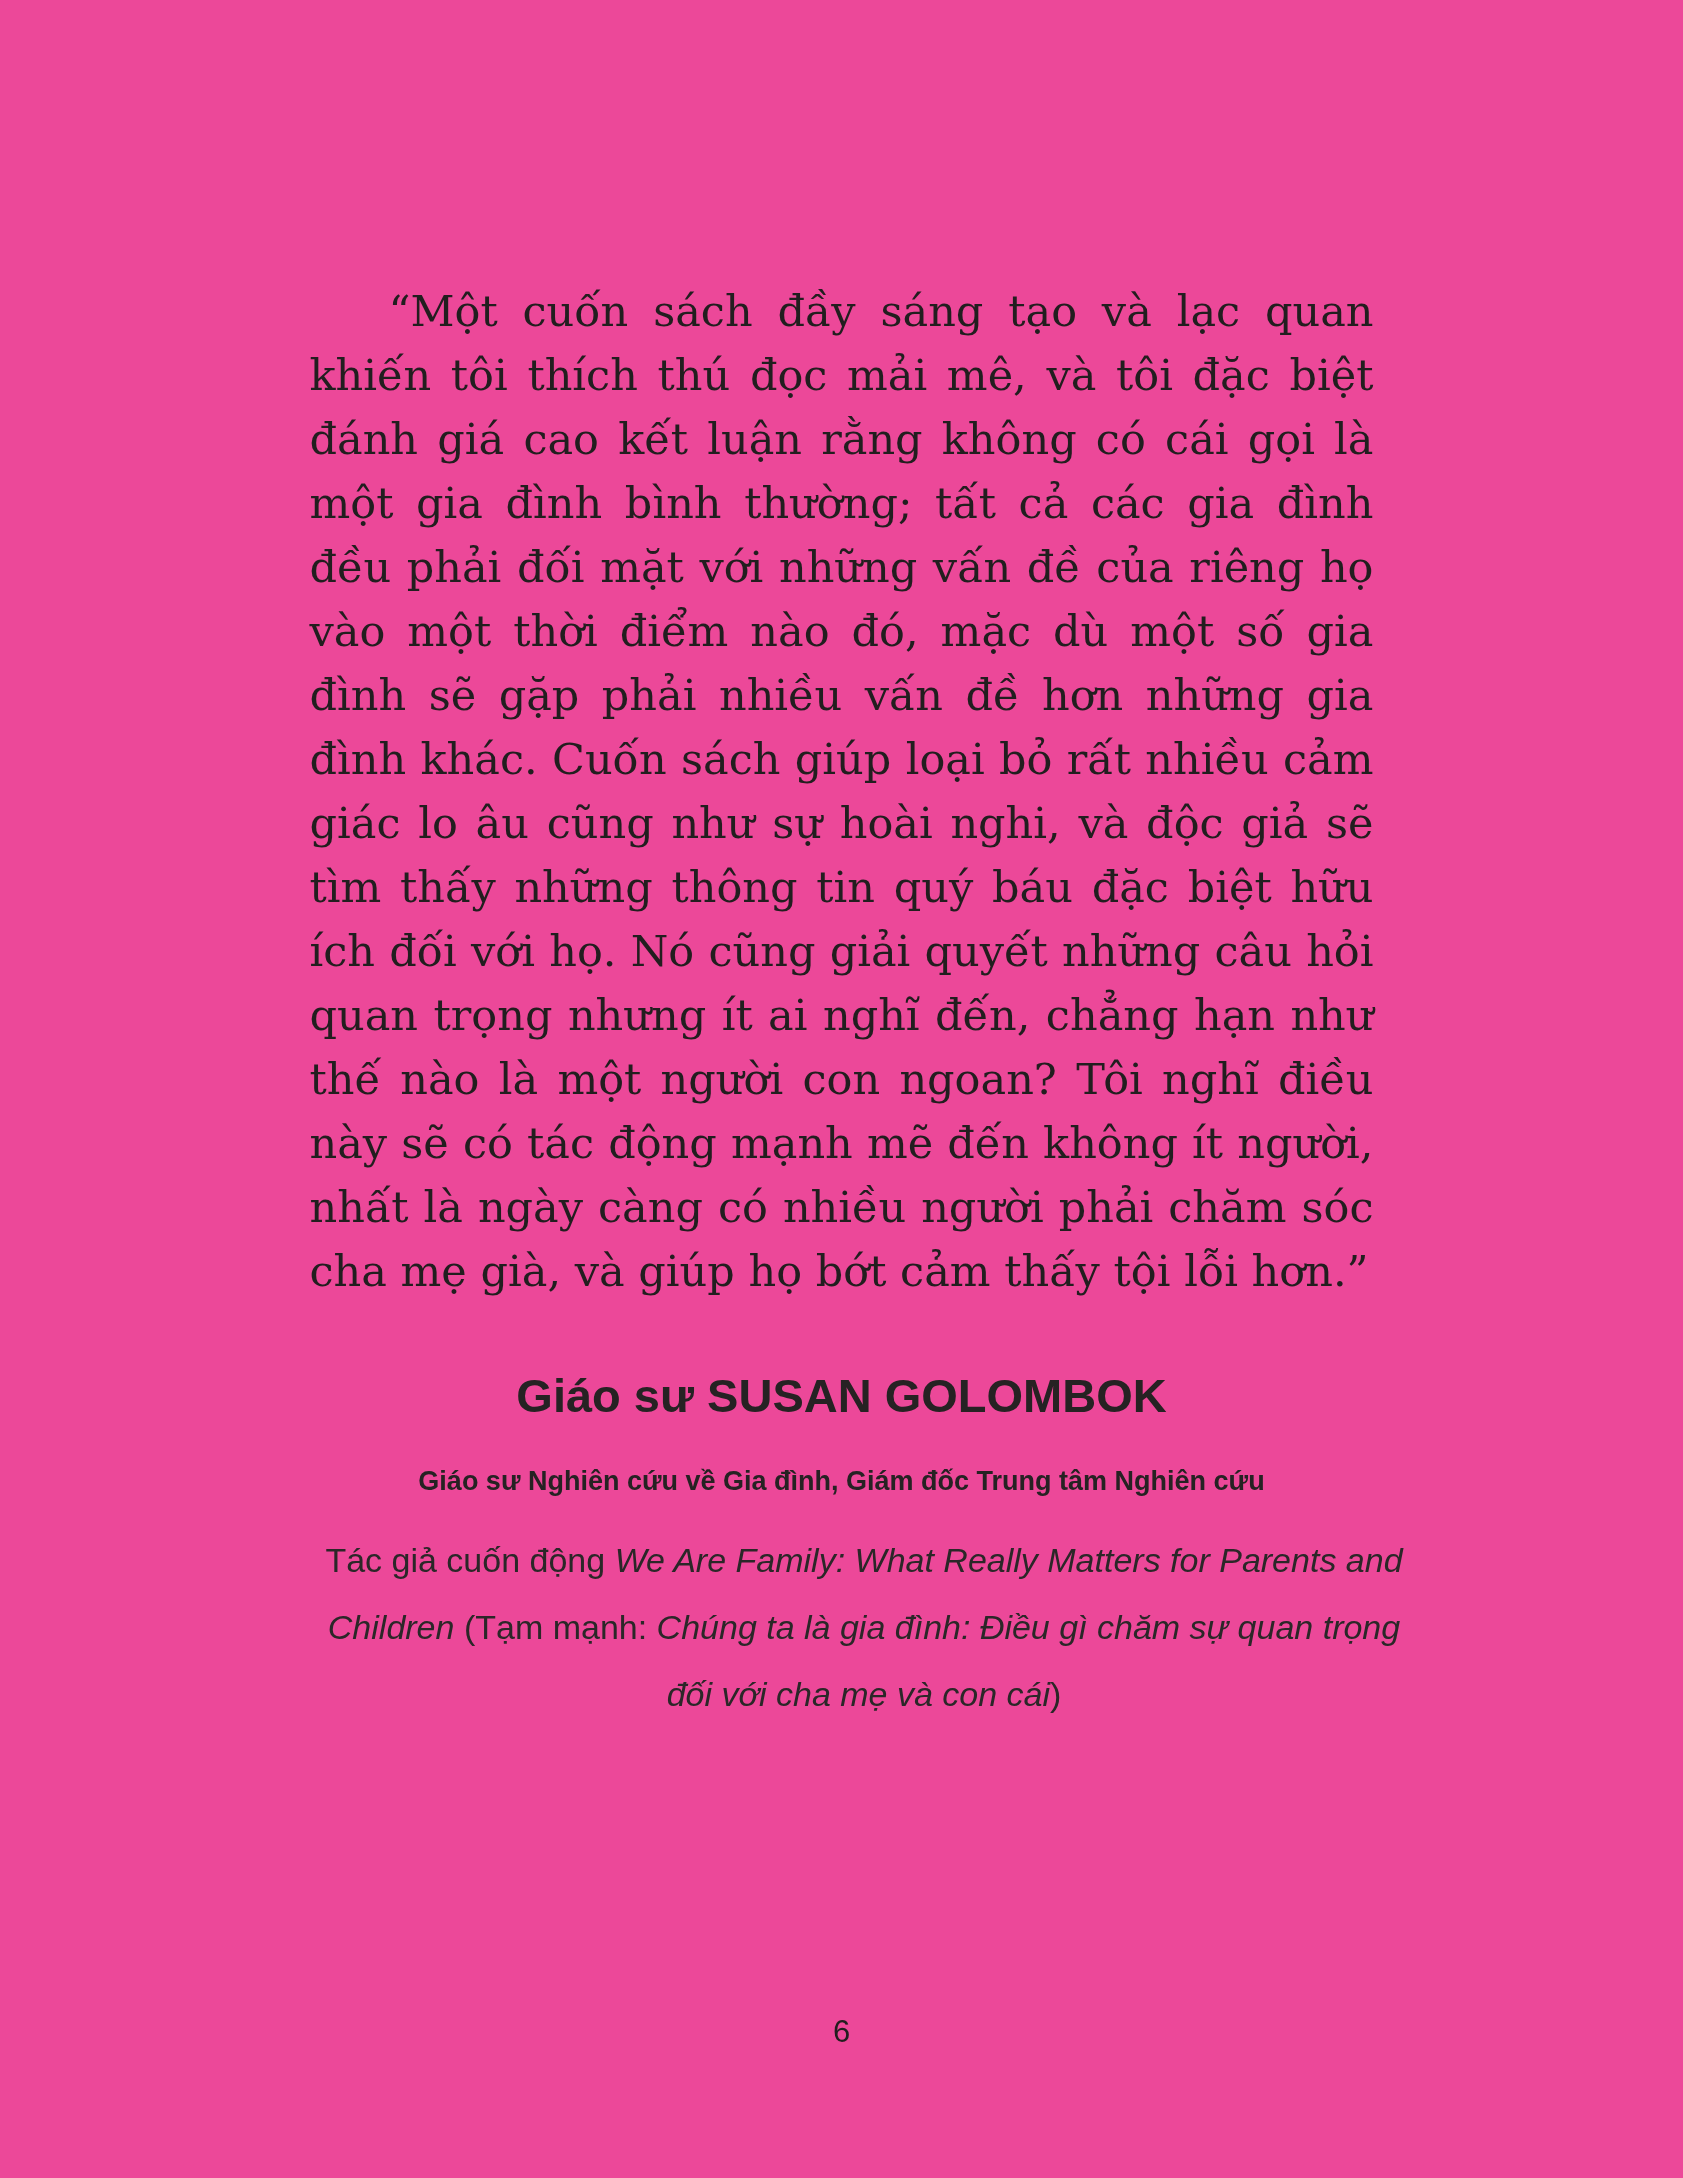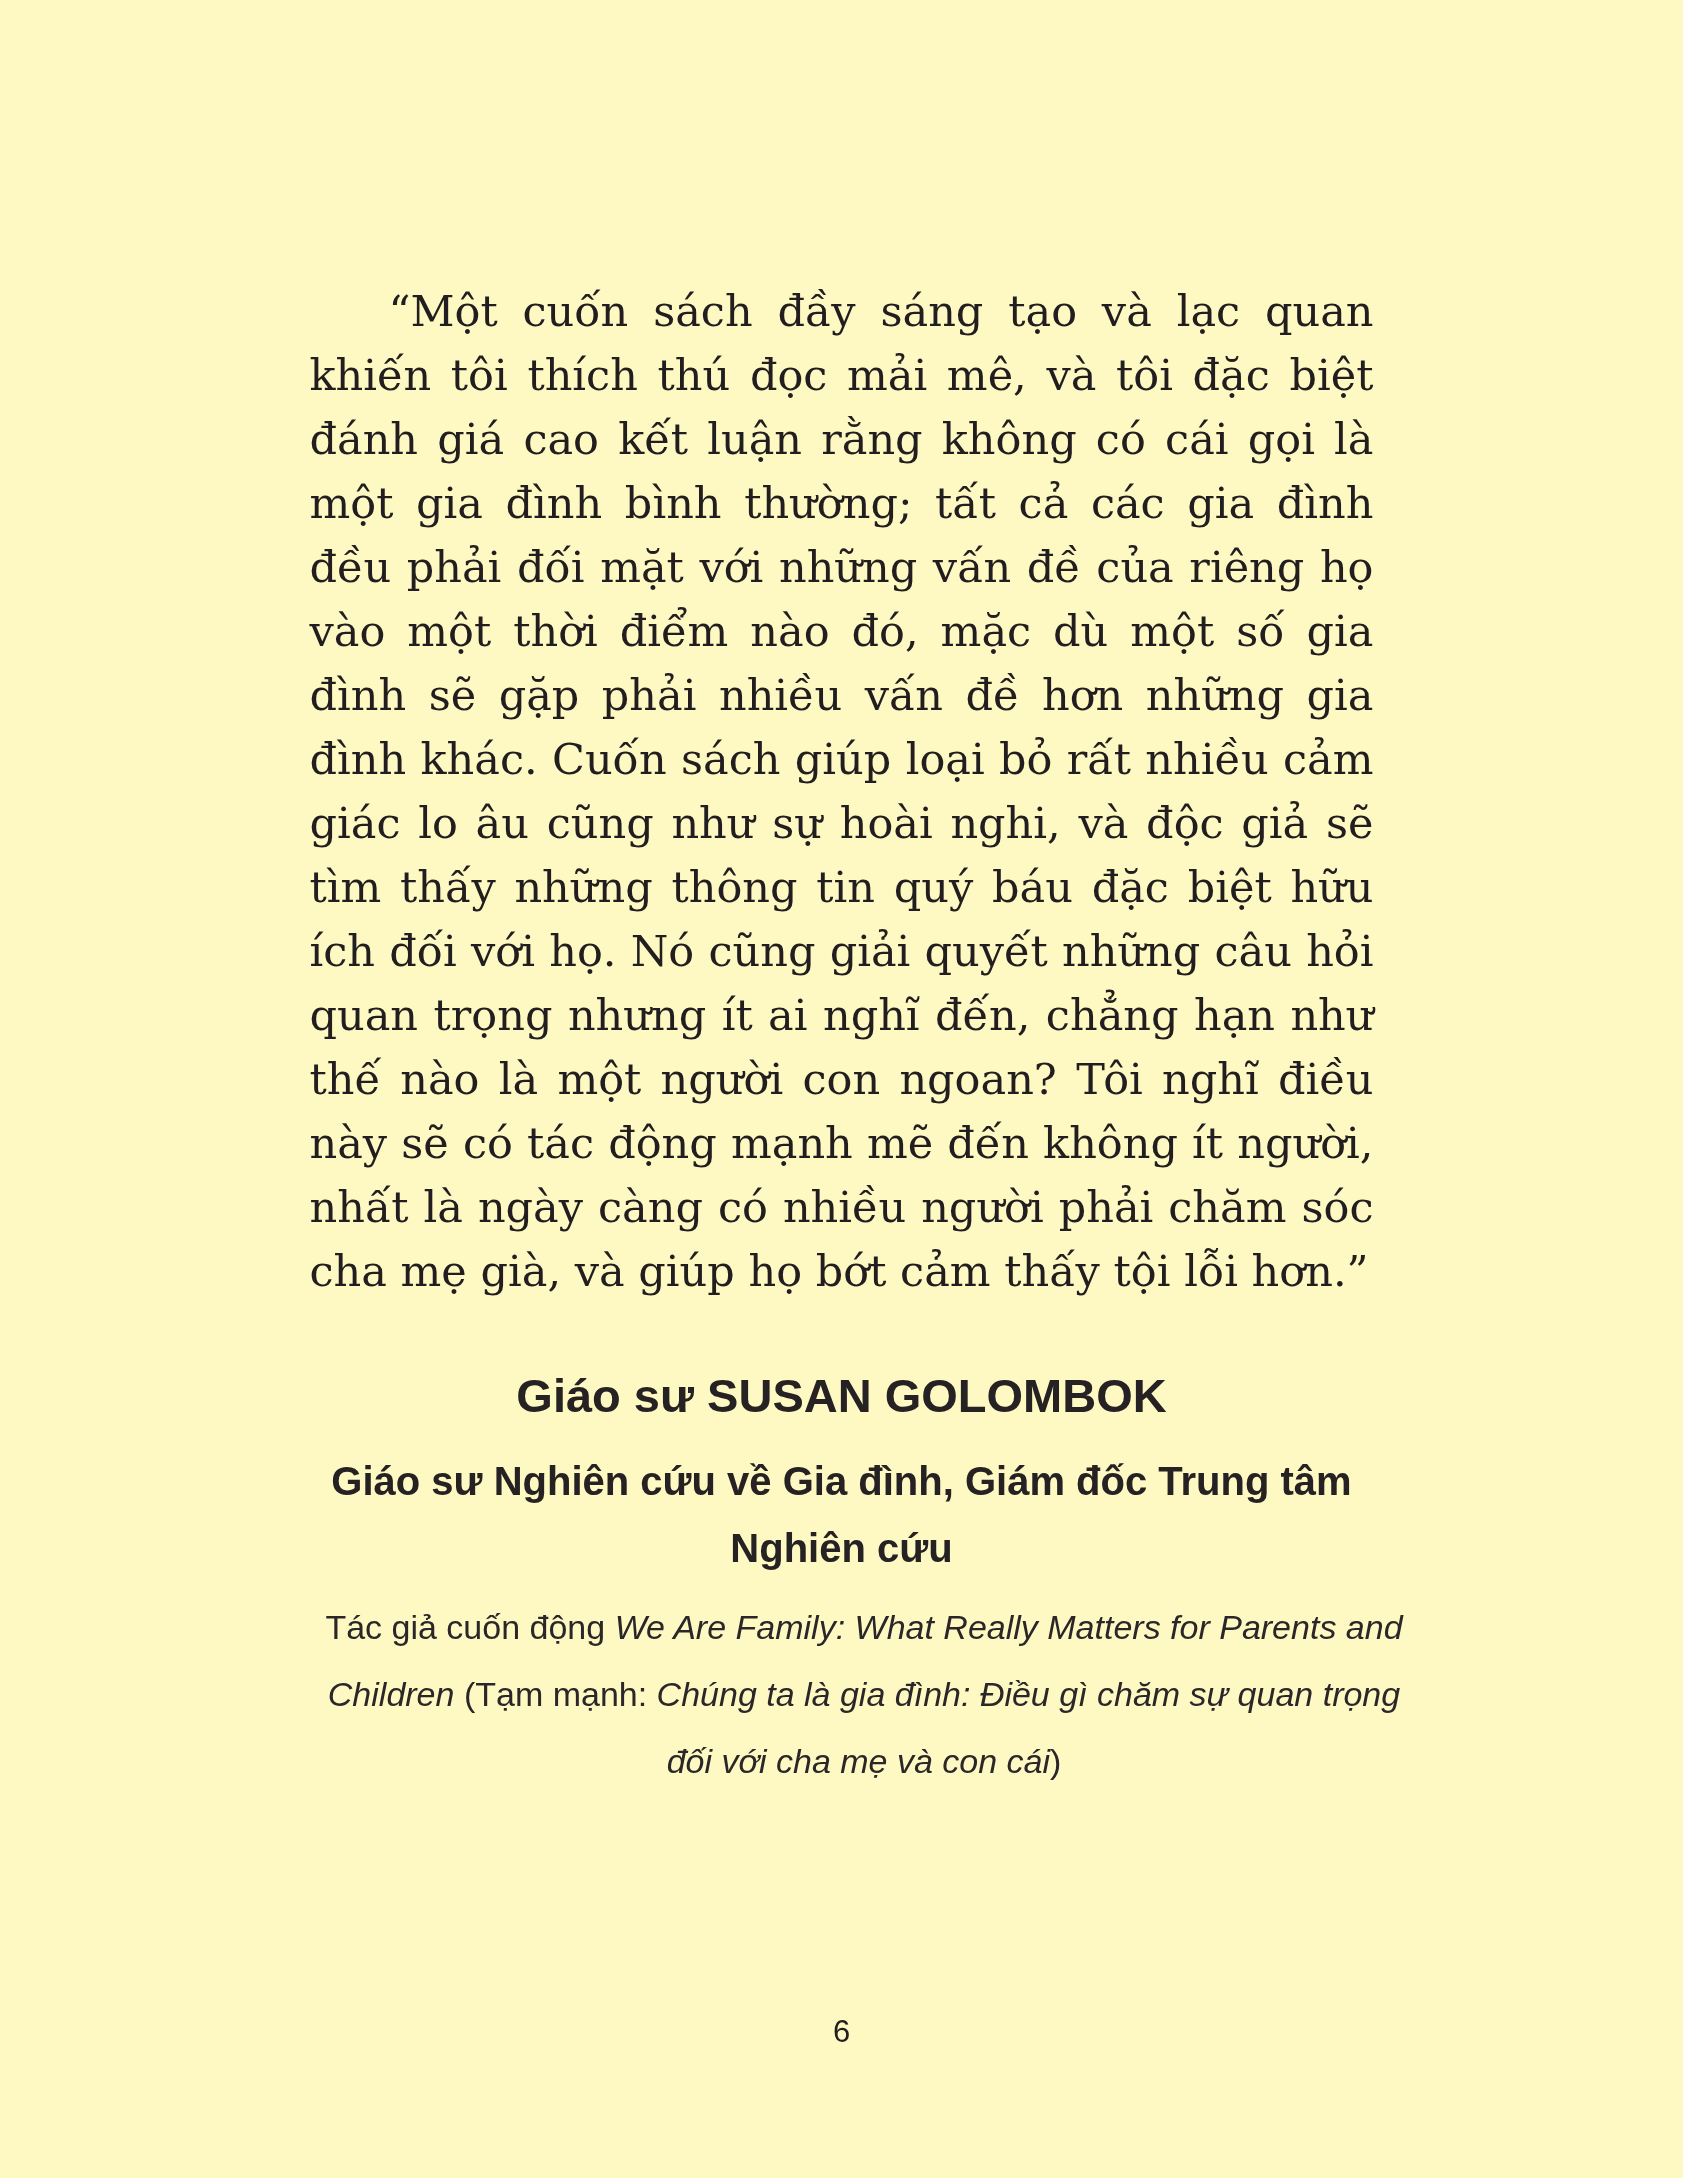--- a/index.html
+++ b/index.html
@@ -12,21 +12,21 @@
     height: 2178px;
     position: relative;
     color: #221e1f;
     font-family: "Liberation Sans", sans-serif;
     overflow: hidden;
   }
   .page {
     width: 1683px;
     height: 2178px;
     position: relative;
-    background: #fef9c3;
+    background: #ec4899;
   }
   .content {
     width: 1064px;
     margin: 0 auto;
     padding-top: 279px;
   }
   .quote {
     font-family: "DejaVu Serif", "Liberation Serif", serif;
     font-size: 43px;
     line-height: 64px;
@@ -39,21 +39,21 @@
     margin-top: 64px;
     text-align: center;
     font-size: 47px;
     line-height: 57px;
     font-weight: 700;
     color: #262223;
   }
   .endorser-roles {
     margin-top: 24px;
     text-align: center;
-    font-size: 40px;
+    font-size: 27px;
     line-height: 67px;
     font-weight: 700;
     color: #262223;
   }
   .author-note {
     width: 1109px;
     margin: 12px auto 0 auto;
     text-align: center;
     font-size: 34px;
     line-height: 67px;

